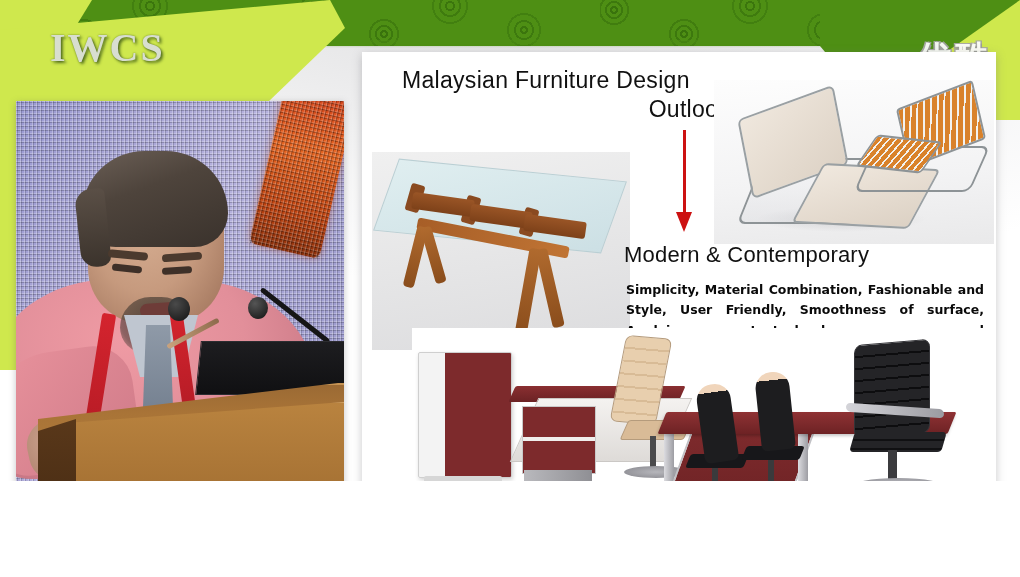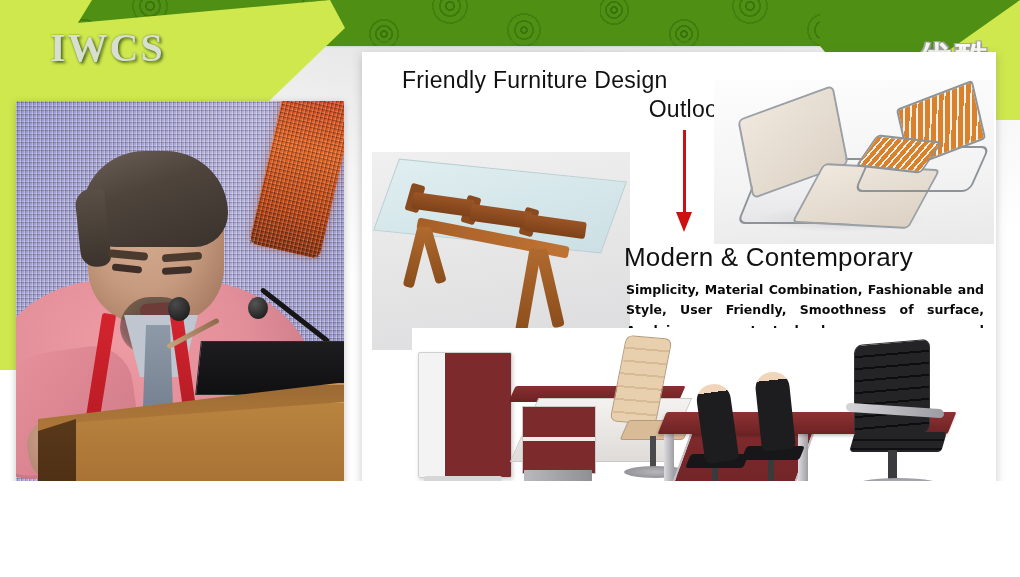--- a/index.html
+++ b/index.html
@@ -344,21 +344,21 @@
     transform:skewX(-30deg) rotate(6deg);
   }
   .lng2-frame{
     position:absolute;left:150px;top:66px;width:112px;height:42px;
     border:2px solid #8d9396;border-radius:8px;transform:skewX(-24deg);
   }
 
   
   .slide-head2{
     position:absolute;left:262px;top:190px;
-    font-size:26px;color:#111;letter-spacing:.2px;
+    font-size:22px;color:#111;letter-spacing:.2px;
     font-family:"Liberation Sans", sans-serif;
     text-align:center;
   }
   .slide-body{
     position:absolute;left:264px;top:228px;width:358px;
     font-size:12.5px;font-weight:700;color:#0a0a0a;
     line-height:1.62;text-align:justify;
     font-family:"DejaVu Sans", sans-serif;
   }
 
@@ -514,21 +514,21 @@
     <div class="podium-face"></div>
     <div class="podium-side"></div>
     <div class="podium-base"></div>
     <div class="stage-dark"></div>
 
   </div>
 
   <div class="slide-panel">
 
     <div class="slide-title">
-      <span>Friendly Furniture Design</span>
+      <span>Malaysian Furniture Design</span>
       <span class="l2">Outlook</span>
     </div>
 
     <div class="img-table">
       <div class="tbl-glass"></div>
       <div class="tbl-top-y1"></div>
       <div class="tbl-top-y2"></div>
       <div class="tbl-top-y3"></div>
       <div class="tbl-brace tbl-b1"></div>
       <div class="tbl-brace tbl-b2"></div>

